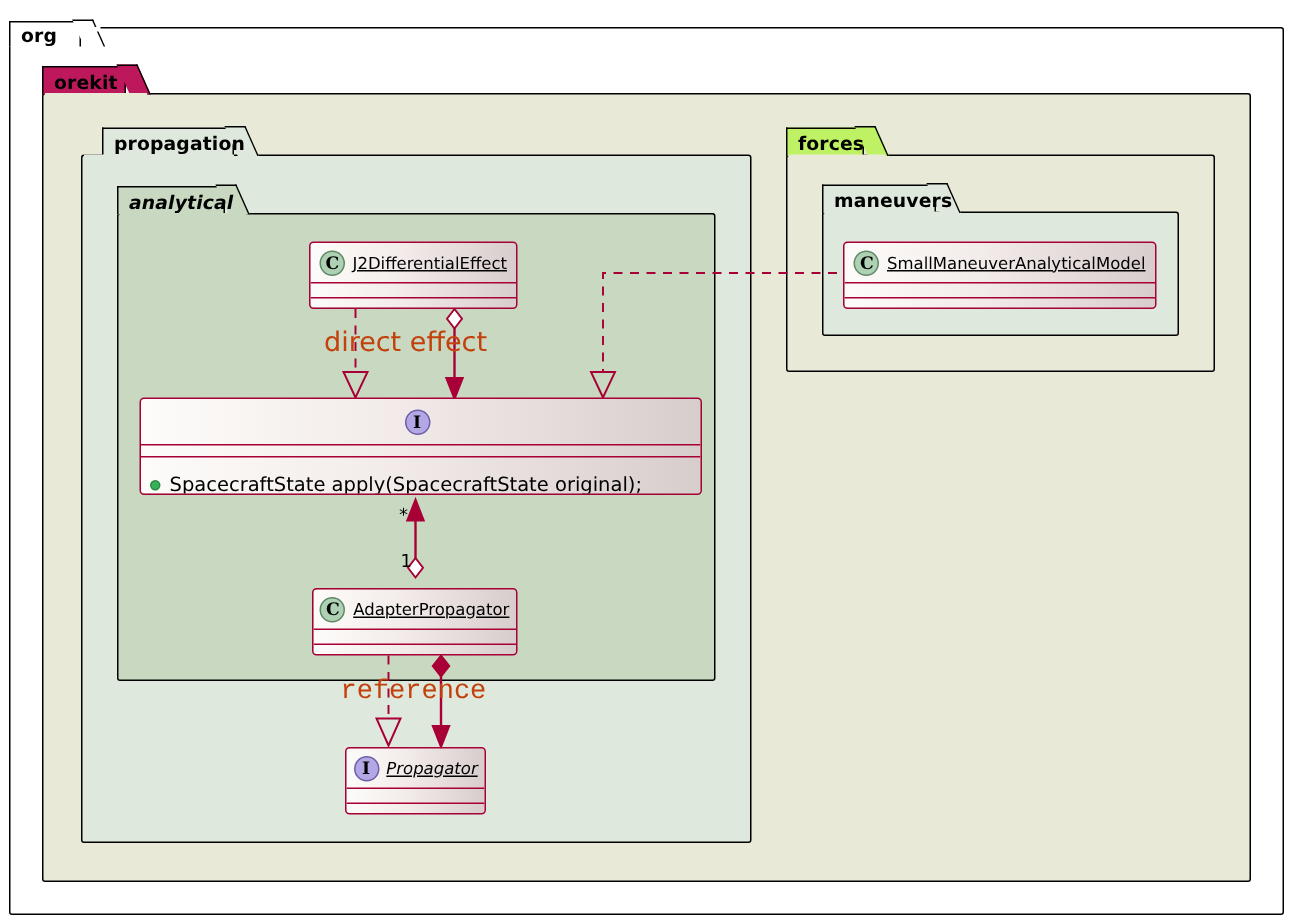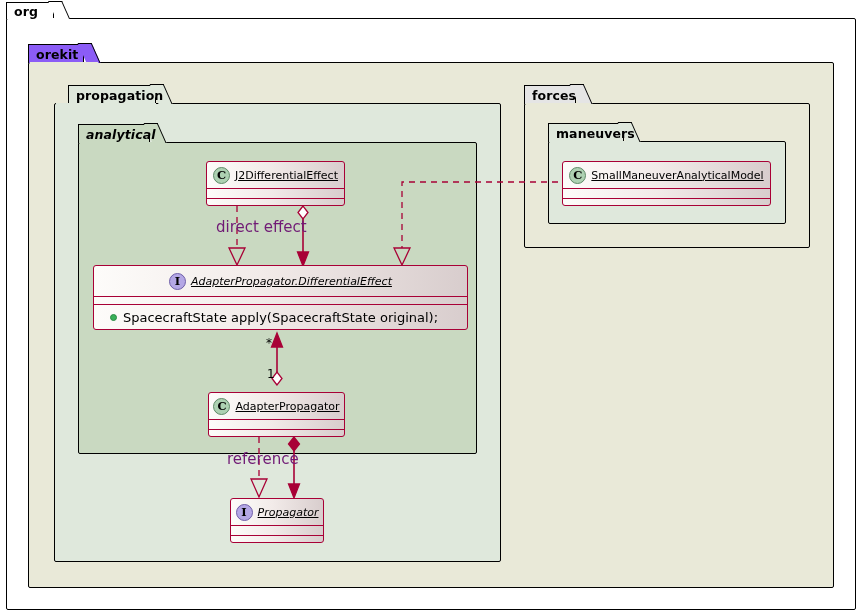--- a/index.html
+++ b/index.html
@@ -116,23 +116,23 @@
     background: #b4a7e5;
     border: 1px solid #6f5fa8;
   }
   .sep {
     height: 1px;
     background: #a80036;
     width: 100%;
   }
   .compart {
     box-sizing: border-box;
-    padding: 0 16px;
+    padding: 0 6px;
     display: flex;
-    align-items: center;
+    align-items: flex-end;
   }
   .compart.empty { height: 9px; }
   .member {
     font-size: 13px;
     color: #000000;
     white-space: nowrap;
     line-height: 1;
     display: flex;
     align-items: center;
   }
@@ -151,66 +151,66 @@
   .edge-layer {
     position: absolute;
     left: 0; top: 0;
     width: 862px;
     height: 616px;
     z-index: 4;
     pointer-events: none;
   }
   .edge-label {
     position: absolute;
-    font-size: 15px;
-    color: #701a75;
+    font-size: 18px;
+    color: #c2410c;
     white-space: nowrap;
     z-index: 6;
     line-height: 1;
   }
   .mult-label {
     position: absolute;
     font-size: 12px;
     color: #000000;
     white-space: nowrap;
     z-index: 6;
     line-height: 1;
   }
 </style>
 </head>
 <body>
 
 <div id="diagram-root">
 
   <div class="pkg" style="left:6px; top:18px; width:850px; height:592px; background:#ffffff;"></div>
-  <div class="pkg-tab" style="left:6px; top:2px; width:48px; height:17px; background:#ffffff;">
+  <div class="pkg-tab" style="left:6px; top:14px; width:48px; height:17px; background:#ffffff;">
     <span class="tabtext">org</span>
   </div>
   <div class="pkg-tab-seam" style="left:8px; top:18px; width:59px; background:#ffffff;"></div>
 
   <div class="pkg" style="left:28px; top:62px; width:806px; height:526px; background:#e9e9d8;"></div>
-  <div class="pkg-tab" style="left:28px; top:44px; width:56px; height:19px; background:#8b5cf6;">
+  <div class="pkg-tab" style="left:28px; top:44px; width:56px; height:19px; background:#be185d;">
     <span class="tabtext">orekit</span>
   </div>
   <div class="pkg-tab-seam" style="left:30px; top:62px; width:68px; background:#e9e9d8;"></div>
 
   <div class="pkg" style="left:54px; top:103px; width:447px; height:459px; background:#dfe8dc;"></div>
   <div class="pkg-tab" style="left:68px; top:85px; width:88px; height:19px; background:#dfe8dc;">
     <span class="tabtext">propagation</span>
   </div>
   <div class="pkg-tab-seam" style="left:56px; top:103px; width:100px; background:#dfe8dc;"></div>
 
   <div class="pkg" style="left:78px; top:142px; width:399px; height:312px; background:#c9d9c1;"></div>
   <div class="pkg-tab" style="left:78px; top:124px; width:72px; height:19px; background:#c9d9c1;font-style:italic;">
     <span class="tabtext">analytical</span>
   </div>
   <div class="pkg-tab-seam" style="left:80px; top:142px; width:84px; background:#c9d9c1;"></div>
 
   <div class="pkg" style="left:524px; top:103px; width:286px; height:145px; background:#e9e9d8;"></div>
-  <div class="pkg-tab" style="left:524px; top:85px; width:52px; height:19px; background:#e5e5e5;">
+  <div class="pkg-tab" style="left:524px; top:85px; width:52px; height:19px; background:#bef264;">
     <span class="tabtext">forces</span>
   </div>
   <div class="pkg-tab-seam" style="left:526px; top:103px; width:64px; background:#e9e9d8;"></div>
 
   <div class="pkg" style="left:548px; top:141px; width:238px; height:83px; background:#dfe8dc;"></div>
   <div class="pkg-tab" style="left:548px; top:123px; width:76px; height:19px; background:#dfe8dc;text-align:center;">
     <span class="tabtext">maneuvers</span>
   </div>
   <div class="pkg-tab-seam" style="left:550px; top:141px; width:88px; background:#dfe8dc;"></div>
 
@@ -249,39 +249,38 @@
 
      Propagator (composition, filled diamond) --&gt;
     <g>
       <line x1="294" y1="444" x2="294" y2="492" stroke="#a80036" stroke-width="1.6"></line>
       <polygon points="294,437 288.5,444 294,451 299.5,444" fill="#a80036" stroke="#a80036" stroke-width="1.3"></polygon>
       <polygon points="294,498 288.5,484 299.5,484" fill="#a80036" stroke="#a80036" stroke-width="1.3"></polygon>
     </g>
   </svg>
 
   <div class="edge-label" style="left:216px; top:220px;">direct effect</div>
-  <div class="edge-label" style="left:227px; top:452px;">reference</div>
+  <div class="edge-label" style="left:227px; top:452px;font-family:Liberation Mono, monospace;">reference</div>
   <div class="mult-label" style="left:266px; top:337px;">*</div>
   <div class="mult-label" style="left:267px; top:368px;">1</div>
 
   <div class="node" style="left:206px; top:161px; width:139px; height:45px;">
     <div class="node-head">
       <span class="stereo-circle cls">C</span>
       <span class="node-name">J2DifferentialEffect</span>
     </div>
     <div class="sep"></div>
     <div class="compart empty"></div>
     <div class="sep"></div>
     <div class="compart empty"></div>
   </div>
 
   <div class="node" style="left:93px; top:265px; width:375px; height:65px;">
     <div class="node-head" style="height:30px;">
       <span class="stereo-circle iface">I</span>
-      <span class="node-name italic">AdapterPropagator.DifferentialEffect</span>
     </div>
     <div class="sep"></div>
     <div class="compart empty" style="height:7px;"></div>
     <div class="sep"></div>
     <div class="compart" style="height:25px;">
       <span class="member">
         <span class="vis-dot"></span>
         <span>SpacecraftState apply(SpacecraftState original);</span>
       </span>
     </div>

